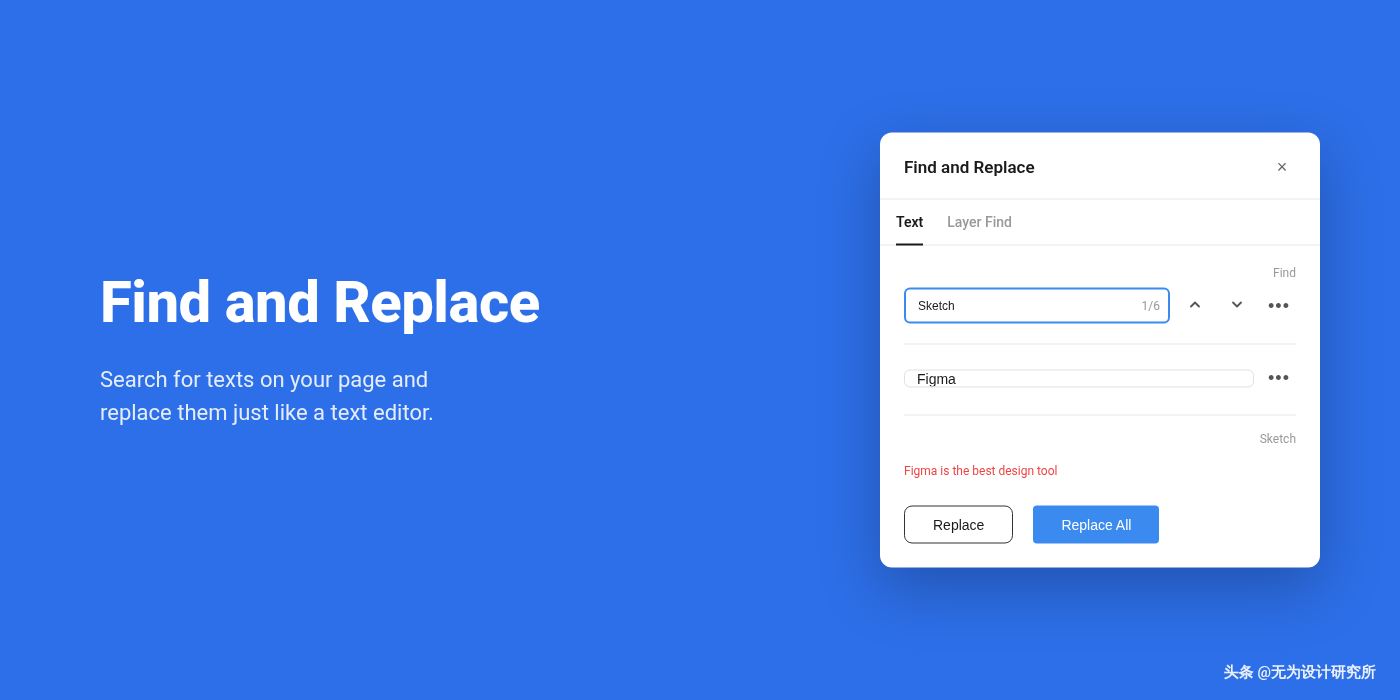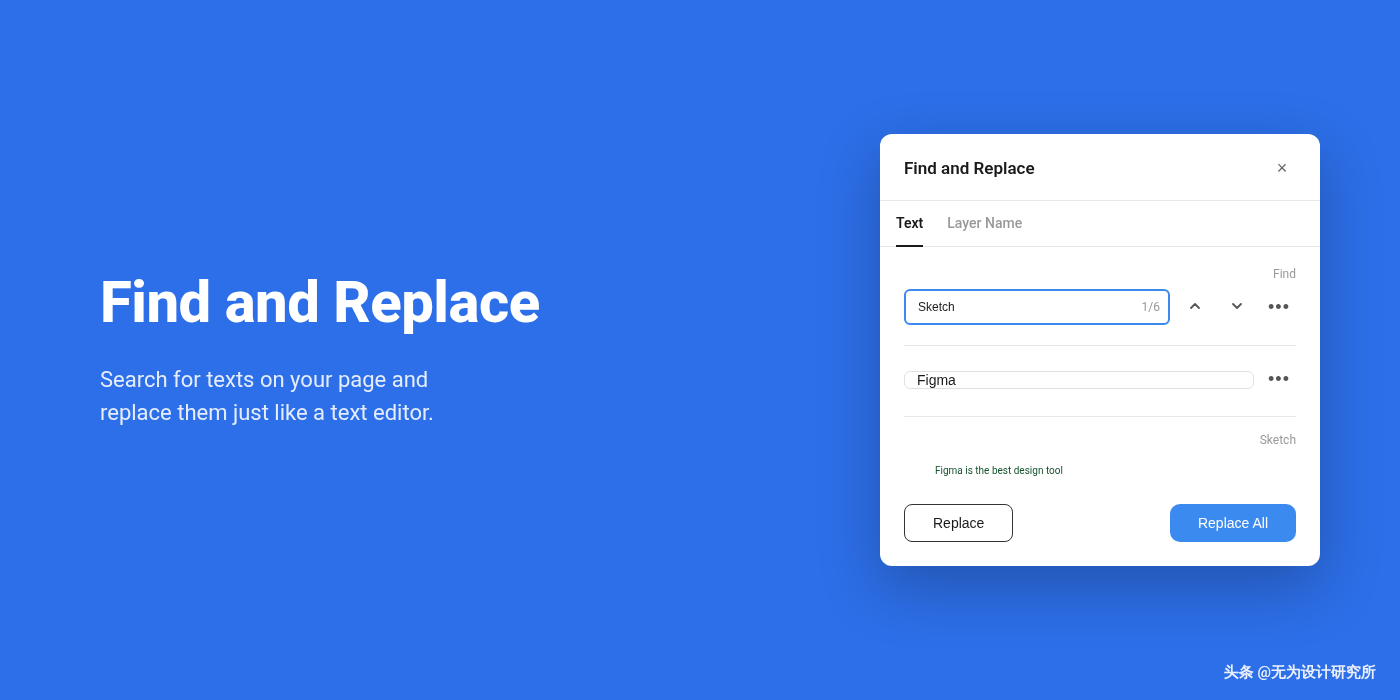--- a/index.html
+++ b/index.html
@@ -204,48 +204,47 @@
       outline: none;
       background: #fff;
     }
 
     
     .preview-section {
       margin-bottom: 24px;
     }
 
     .preview-text {
-      font-size: 10px;
-      color: #14532d;
+      font-size: 12px;
+      color: #ef4444;
       padding: 10px 0 4px;
-      margin-left: 31px;
     }
 
     
     .buttons-row {
       display: flex;
-      justify-content: space-between;
+      justify-content: flex-start;
       gap: 20px;
     }
 
     .btn-replace {
       padding: 10px 28px;
       border: 1.5px solid #333;
       border-radius: 8px;
       background: #fff;
       font-size: 14px;
       font-weight: 500;
       color: #1a1a1a;
       cursor: pointer;
     }
 
     .btn-replace-all {
       padding: 10px 28px;
       border: none;
-      border-radius: 10px;
+      border-radius: 4px;
       background: #3b8af0;
       font-size: 14px;
       font-weight: 500;
       color: #fff;
       cursor: pointer;
     }
 
     
     .section-divider {
       height: 1px;
@@ -270,21 +269,21 @@
     <button class="close-btn">
       <span>×</span>
     </button>
   </div>
 
   <div class="tabs-row">
     <div class="tab active">
       <span>Text</span>
     </div>
     <div class="tab">
-      <span>Layer Name</span>
+      <span>Layer Find</span>
     </div>
   </div>
 
   <div class="dialog-body">
 
     <div class="field-label">Find</div>
 
     <div class="find-row">
       <div class="find-input-wrapper">
         <input class="find-input" type="text" value="Sketch" style="">

